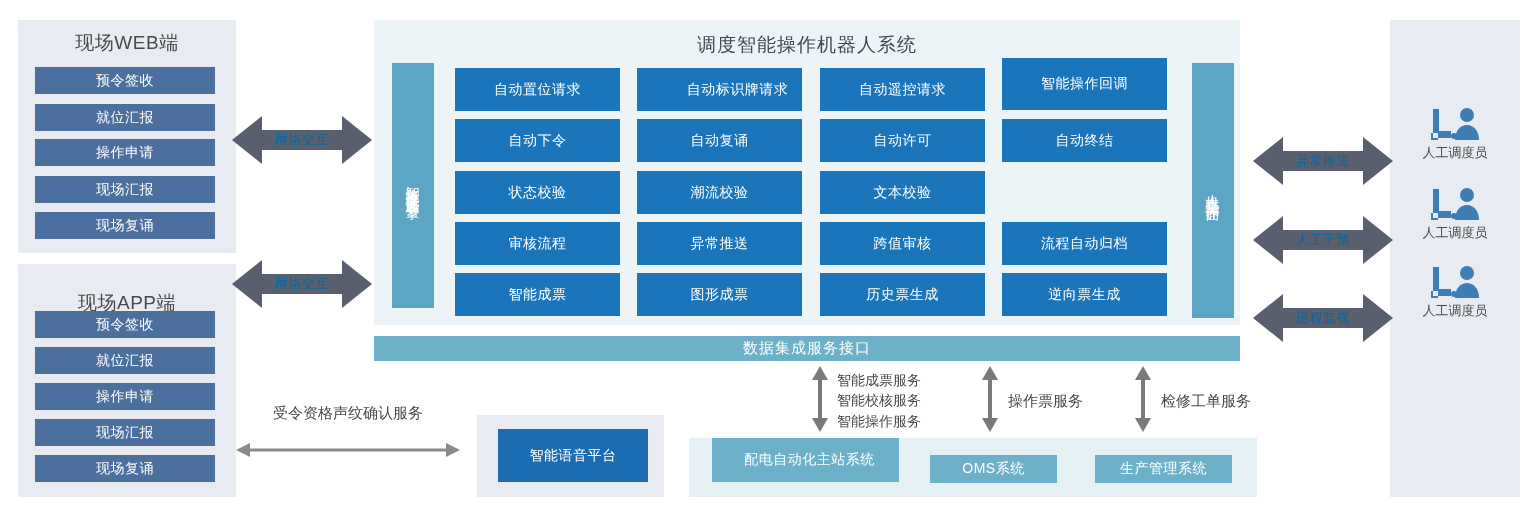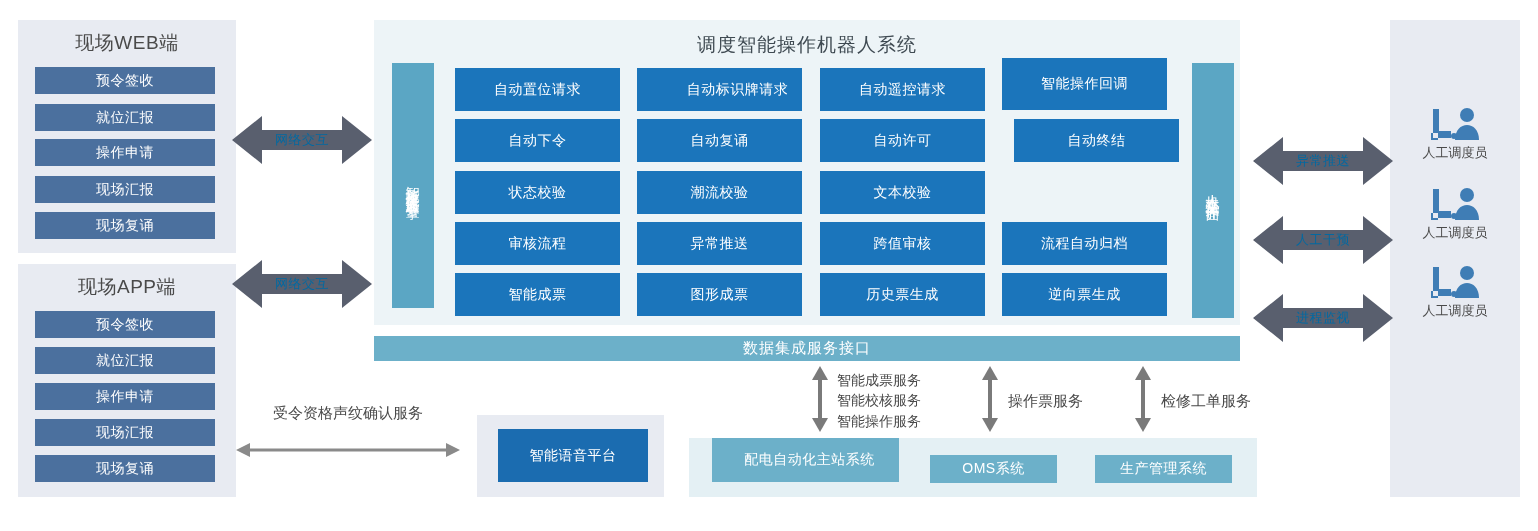--- a/index.html
+++ b/index.html
@@ -168,21 +168,21 @@
 
   <div class="abs panel-grey" style="left:18px; top:20px; width:218px; height:233px;"></div>
   <div class="abs client-title" style="left:18px; top:30px; width:218px;">现场WEB端</div>
   <div class="abs client-item" style="left:35px; top:67px; width:180px; height:27px;">预令签收</div>
   <div class="abs client-item" style="left:35px; top:104px; width:180px; height:27px;">就位汇报</div>
   <div class="abs client-item" style="left:35px; top:139px; width:180px; height:27px;">操作申请</div>
   <div class="abs client-item" style="left:35px; top:176px; width:180px; height:27px;">现场汇报</div>
   <div class="abs client-item" style="left:35px; top:212px; width:180px; height:27px;">现场复诵</div>
 
   <div class="abs panel-grey" style="left:18px; top:264px; width:218px; height:233px;"></div>
-  <div class="abs client-title" style="left:18px; top:274px; width:218px;">现场APP端</div>
+  <div class="abs client-title" style="left:18px; top:290px; width:218px;">现场APP端</div>
   <div class="abs client-item" style="left:35px; top:311px; width:180px; height:27px;">预令签收</div>
   <div class="abs client-item" style="left:35px; top:347px; width:180px; height:27px;">就位汇报</div>
   <div class="abs client-item" style="left:35px; top:383px; width:180px; height:27px;">操作申请</div>
   <div class="abs client-item" style="left:35px; top:419px; width:180px; height:27px;">现场汇报</div>
   <div class="abs client-item" style="left:35px; top:455px; width:180px; height:27px;">现场复诵</div>
 
   <div class="harrow" style="left:232px; top:112px; width:140px; height:56px;">
     <svg width="140" height="56" viewBox="0 0 140 56" aria-hidden="true">
       <path d="M0,28 L30,4 L30,18 L110,18 L110,4 L140,28 L110,52 L110,38 L30,38 L30,52 Z" fill="#595f6e"></path>
     </svg>
@@ -213,21 +213,21 @@
   <div class="abs vbar" style="left:1192px; top:63px; width:42px; height:255px;">人机交互工作界面</div>
 
   <div class="abs cell" style="left:455px; top:68px; width:165px; height:43px;">自动置位请求</div>
   <div class="abs cell" style="left:637px; top:68px; width:165px; height:43px;padding-left:36px;">自动标识牌请求</div>
   <div class="abs cell" style="left:820px; top:68px; width:165px; height:43px;">自动遥控请求</div>
   <div class="abs cell" style="left:1002px; top:58px; width:165px; height:52px;">智能操作回调</div>
 
   <div class="abs cell" style="left:455px; top:119px; width:165px; height:43px;">自动下令</div>
   <div class="abs cell" style="left:637px; top:119px; width:165px; height:43px;">自动复诵</div>
   <div class="abs cell" style="left:820px; top:119px; width:165px; height:43px;">自动许可</div>
-  <div class="abs cell" style="left:1002px; top:119px; width:165px; height:43px;margin-left:12px;">自动终结</div>
+  <div class="abs cell" style="left:1002px; top:119px; width:165px; height:43px;">自动终结</div>
 
   <div class="abs cell" style="left:455px; top:171px; width:165px; height:43px;">状态校验</div>
   <div class="abs cell" style="left:637px; top:171px; width:165px; height:43px;">潮流校验</div>
   <div class="abs cell" style="left:820px; top:171px; width:165px; height:43px;">文本校验</div>
 
   <div class="abs cell" style="left:455px; top:222px; width:165px; height:43px;">审核流程</div>
   <div class="abs cell" style="left:637px; top:222px; width:165px; height:43px;">异常推送</div>
   <div class="abs cell" style="left:820px; top:222px; width:165px; height:43px;">跨值审核</div>
   <div class="abs cell" style="left:1002px; top:222px; width:165px; height:43px;">流程自动归档</div>
 

